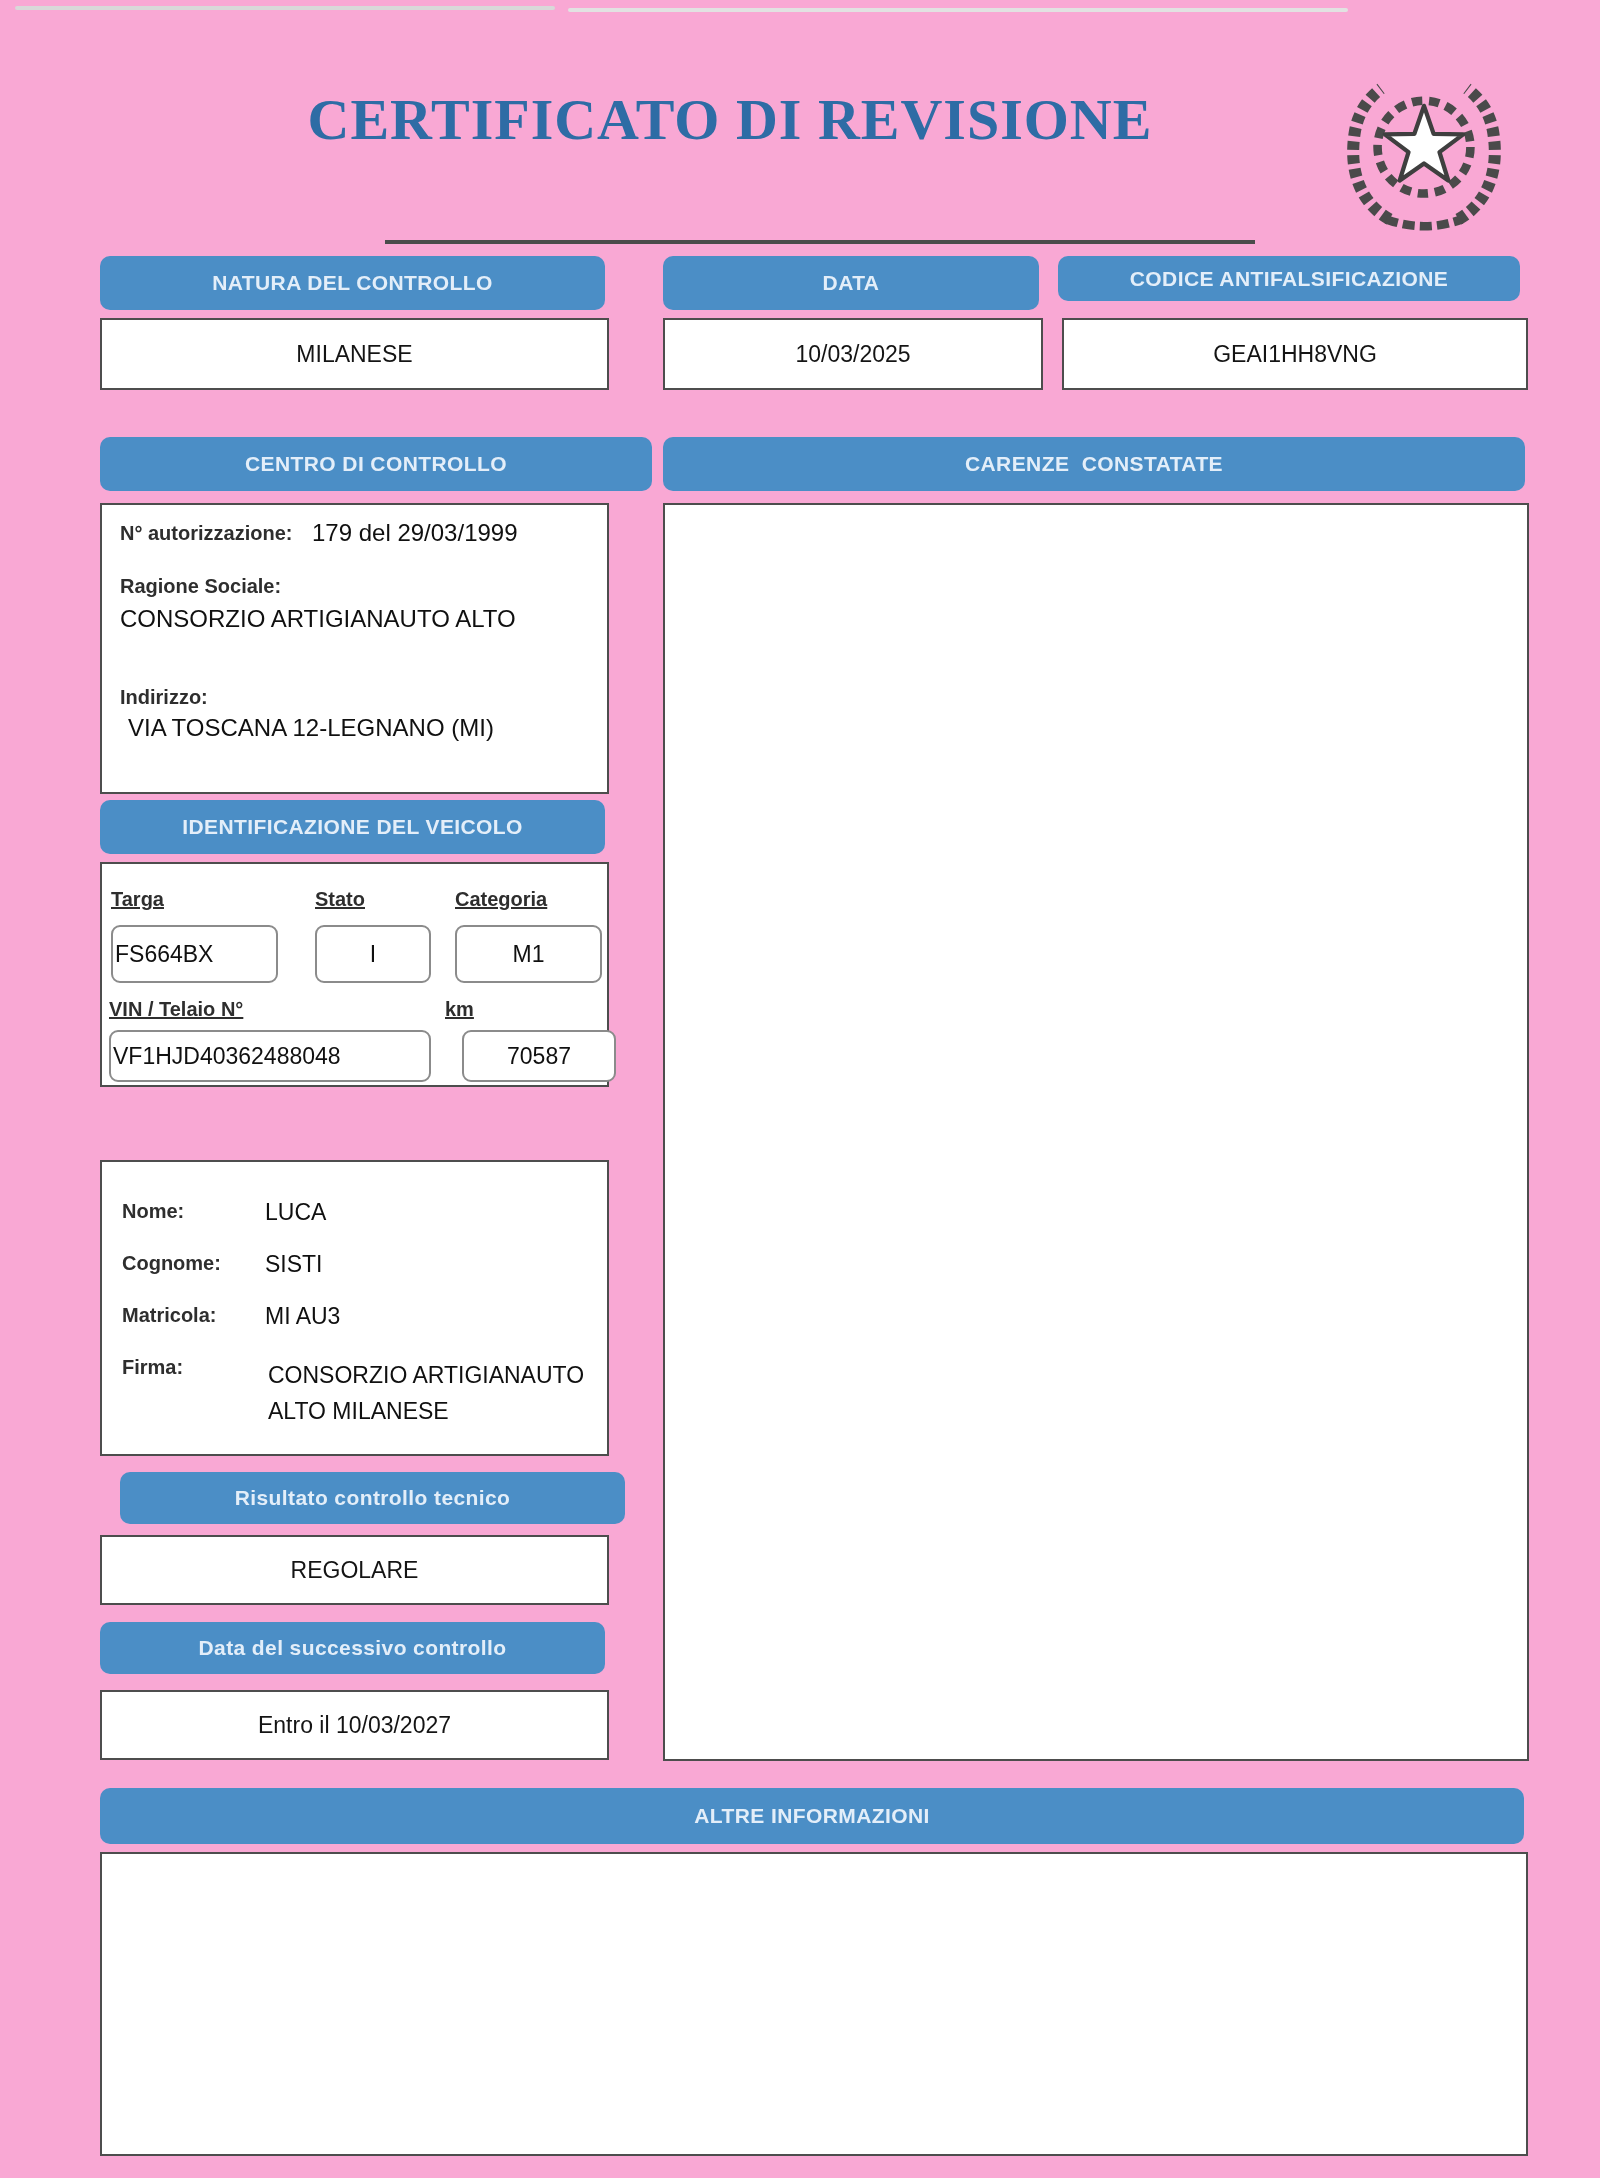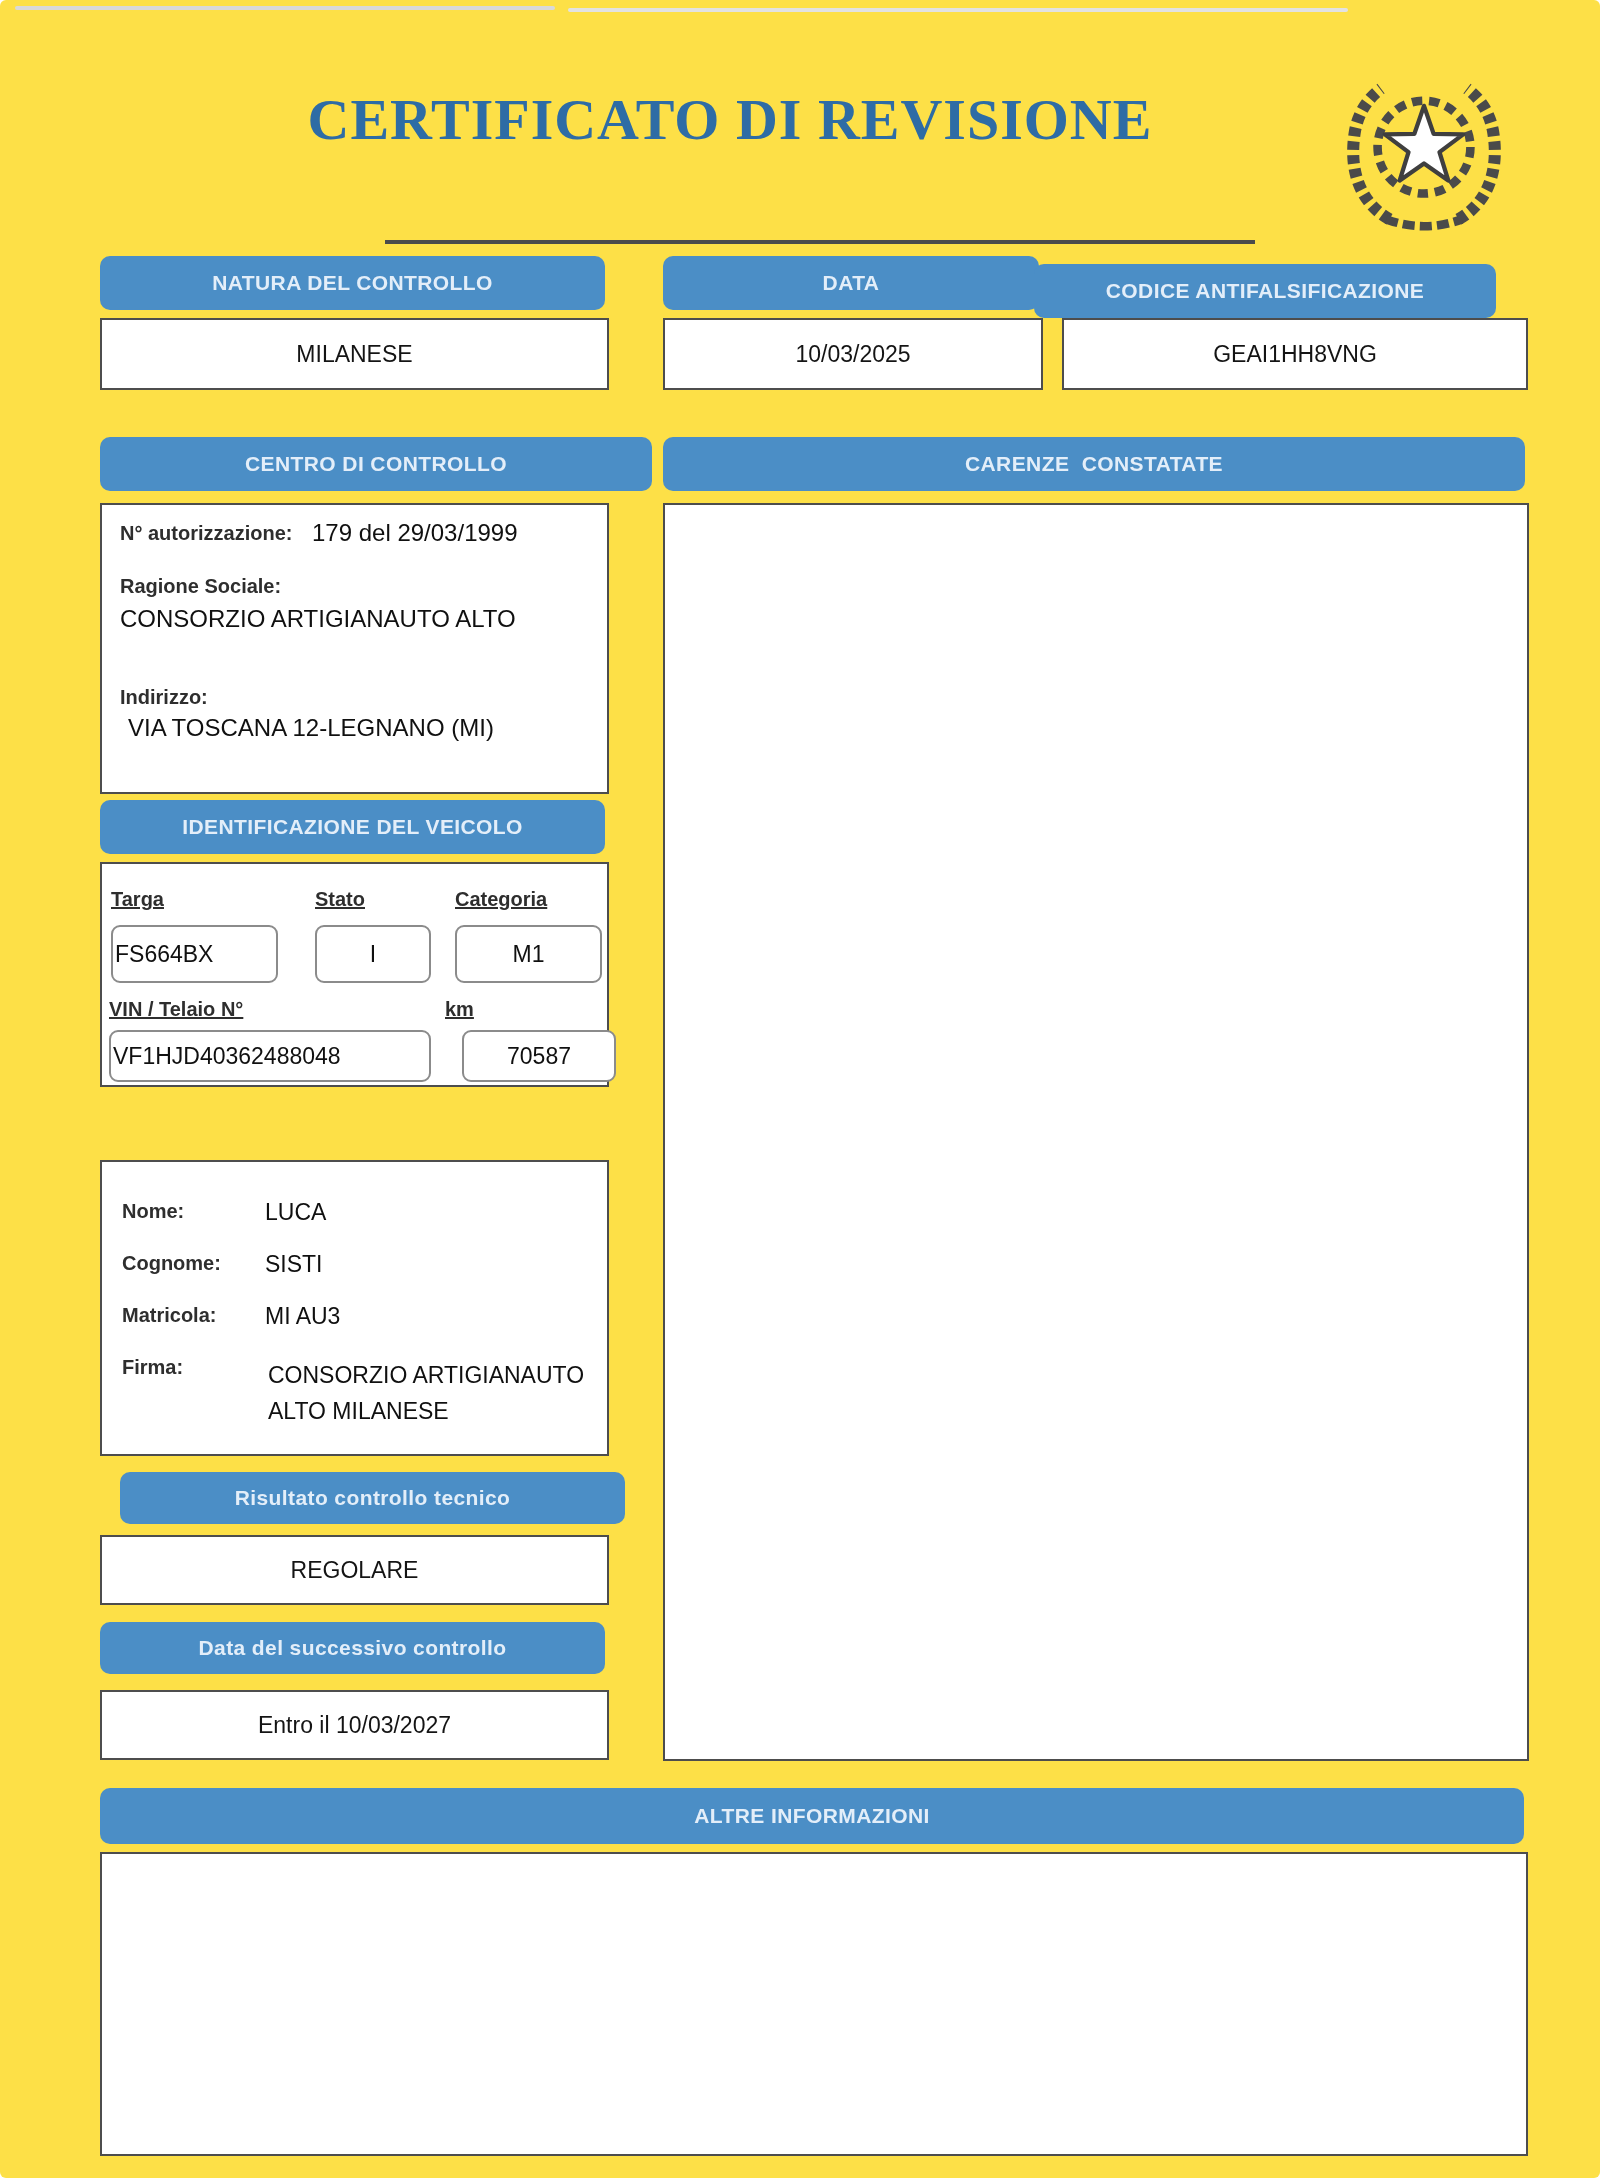--- a/index.html
+++ b/index.html
@@ -4,24 +4,23 @@
 <style>
   :root{
     --pill-blue:#4b8ec6;
     --title-blue:#2e6ca5;
     --border-dark:#4d4d4d;
   }
   html,body{margin:0;padding:0;background:#ffffff;}
   .page{
     position:relative;
     width:1600px;height:2178px;
-    background:#fde047;
+    background:#f9a8d4;
     font-family:"Liberation Sans", sans-serif;
     overflow:hidden;
-    border-radius:6px;
   }
   .scan-dash{position:absolute;background:#d9d9d9;height:4px;border-radius:2px;}
   .doc-title{
     position:absolute;left:250px;top:86px;width:960px;
     text-align:center;
     font-family:"Liberation Serif", serif;
     font-weight:bold;font-size:58px;letter-spacing:1px;
     color:var(--title-blue);
   }
   .title-underline{position:absolute;left:385px;top:240px;width:870px;height:4px;background:#4b4b4b;}
@@ -70,21 +69,21 @@
   <svg class="emblem" viewBox="0 0 100 100">
     <path d="M30 88 C12 78 6 58 10 36 C12 26 17 18 25 12" fill="none" stroke="#4a4a4a" stroke-width="7" stroke-dasharray="5 3"></path>
     <path d="M70 88 C88 78 94 58 90 36 C88 26 83 18 75 12" fill="none" stroke="#4a4a4a" stroke-width="7" stroke-dasharray="5 3"></path>
     <circle cx="50" cy="46" r="27" fill="none" stroke="#4a4a4a" stroke-width="5" stroke-dasharray="6 4"></circle>
     <path d="M28 88 Q50 96 72 88" fill="none" stroke="#4a4a4a" stroke-width="5" stroke-dasharray="7 3"></path>
     <polygon points="50,22 55.6,38.3 72.8,38.6 59,48.9 64.1,65.4 50,55.5 35.9,65.4 41,48.9 27.2,38.6 44.4,38.3" fill="#ffffff" stroke="#3f3f3f" stroke-width="2.5" stroke-linejoin="round"></polygon>
   </svg>
 
   <div class="pill" style="left:100px;top:256px;width:505px;height:54px;">NATURA DEL CONTROLLO</div>
   <div class="pill" style="left:663px;top:256px;width:376px;height:54px;">DATA</div>
-  <div class="pill" style="left:1034px;top:256px;width:462px;height:54px;margin-top:8px;">CODICE ANTIFALSIFICAZIONE</div>
+  <div class="pill" style="left:1058px;top:256px;width:462px;height:45px;">CODICE ANTIFALSIFICAZIONE</div>
 
   <div class="vbox" style="left:100px;top:318px;width:505px;height:68px;">MILANESE</div>
   <div class="vbox" style="left:663px;top:318px;width:376px;height:68px;">10/03/2025</div>
   <div class="vbox" style="left:1062px;top:318px;width:462px;height:68px;">GEAI1HH8VNG</div>
 
   <div class="pill" style="left:100px;top:437px;width:552px;height:54px;">CENTRO DI CONTROLLO</div>
   <div class="panel" style="left:100px;top:503px;width:505px;height:287px;"></div>
   <span class="lbl" style="left:120px;top:522px;">N° autorizzazione:</span>
   <span class="val" style="left:312px;top:519px;font-size:24px;">179 del 29/03/1999</span>
   <span class="lbl" style="left:120px;top:575px;">Ragione Sociale:</span>

